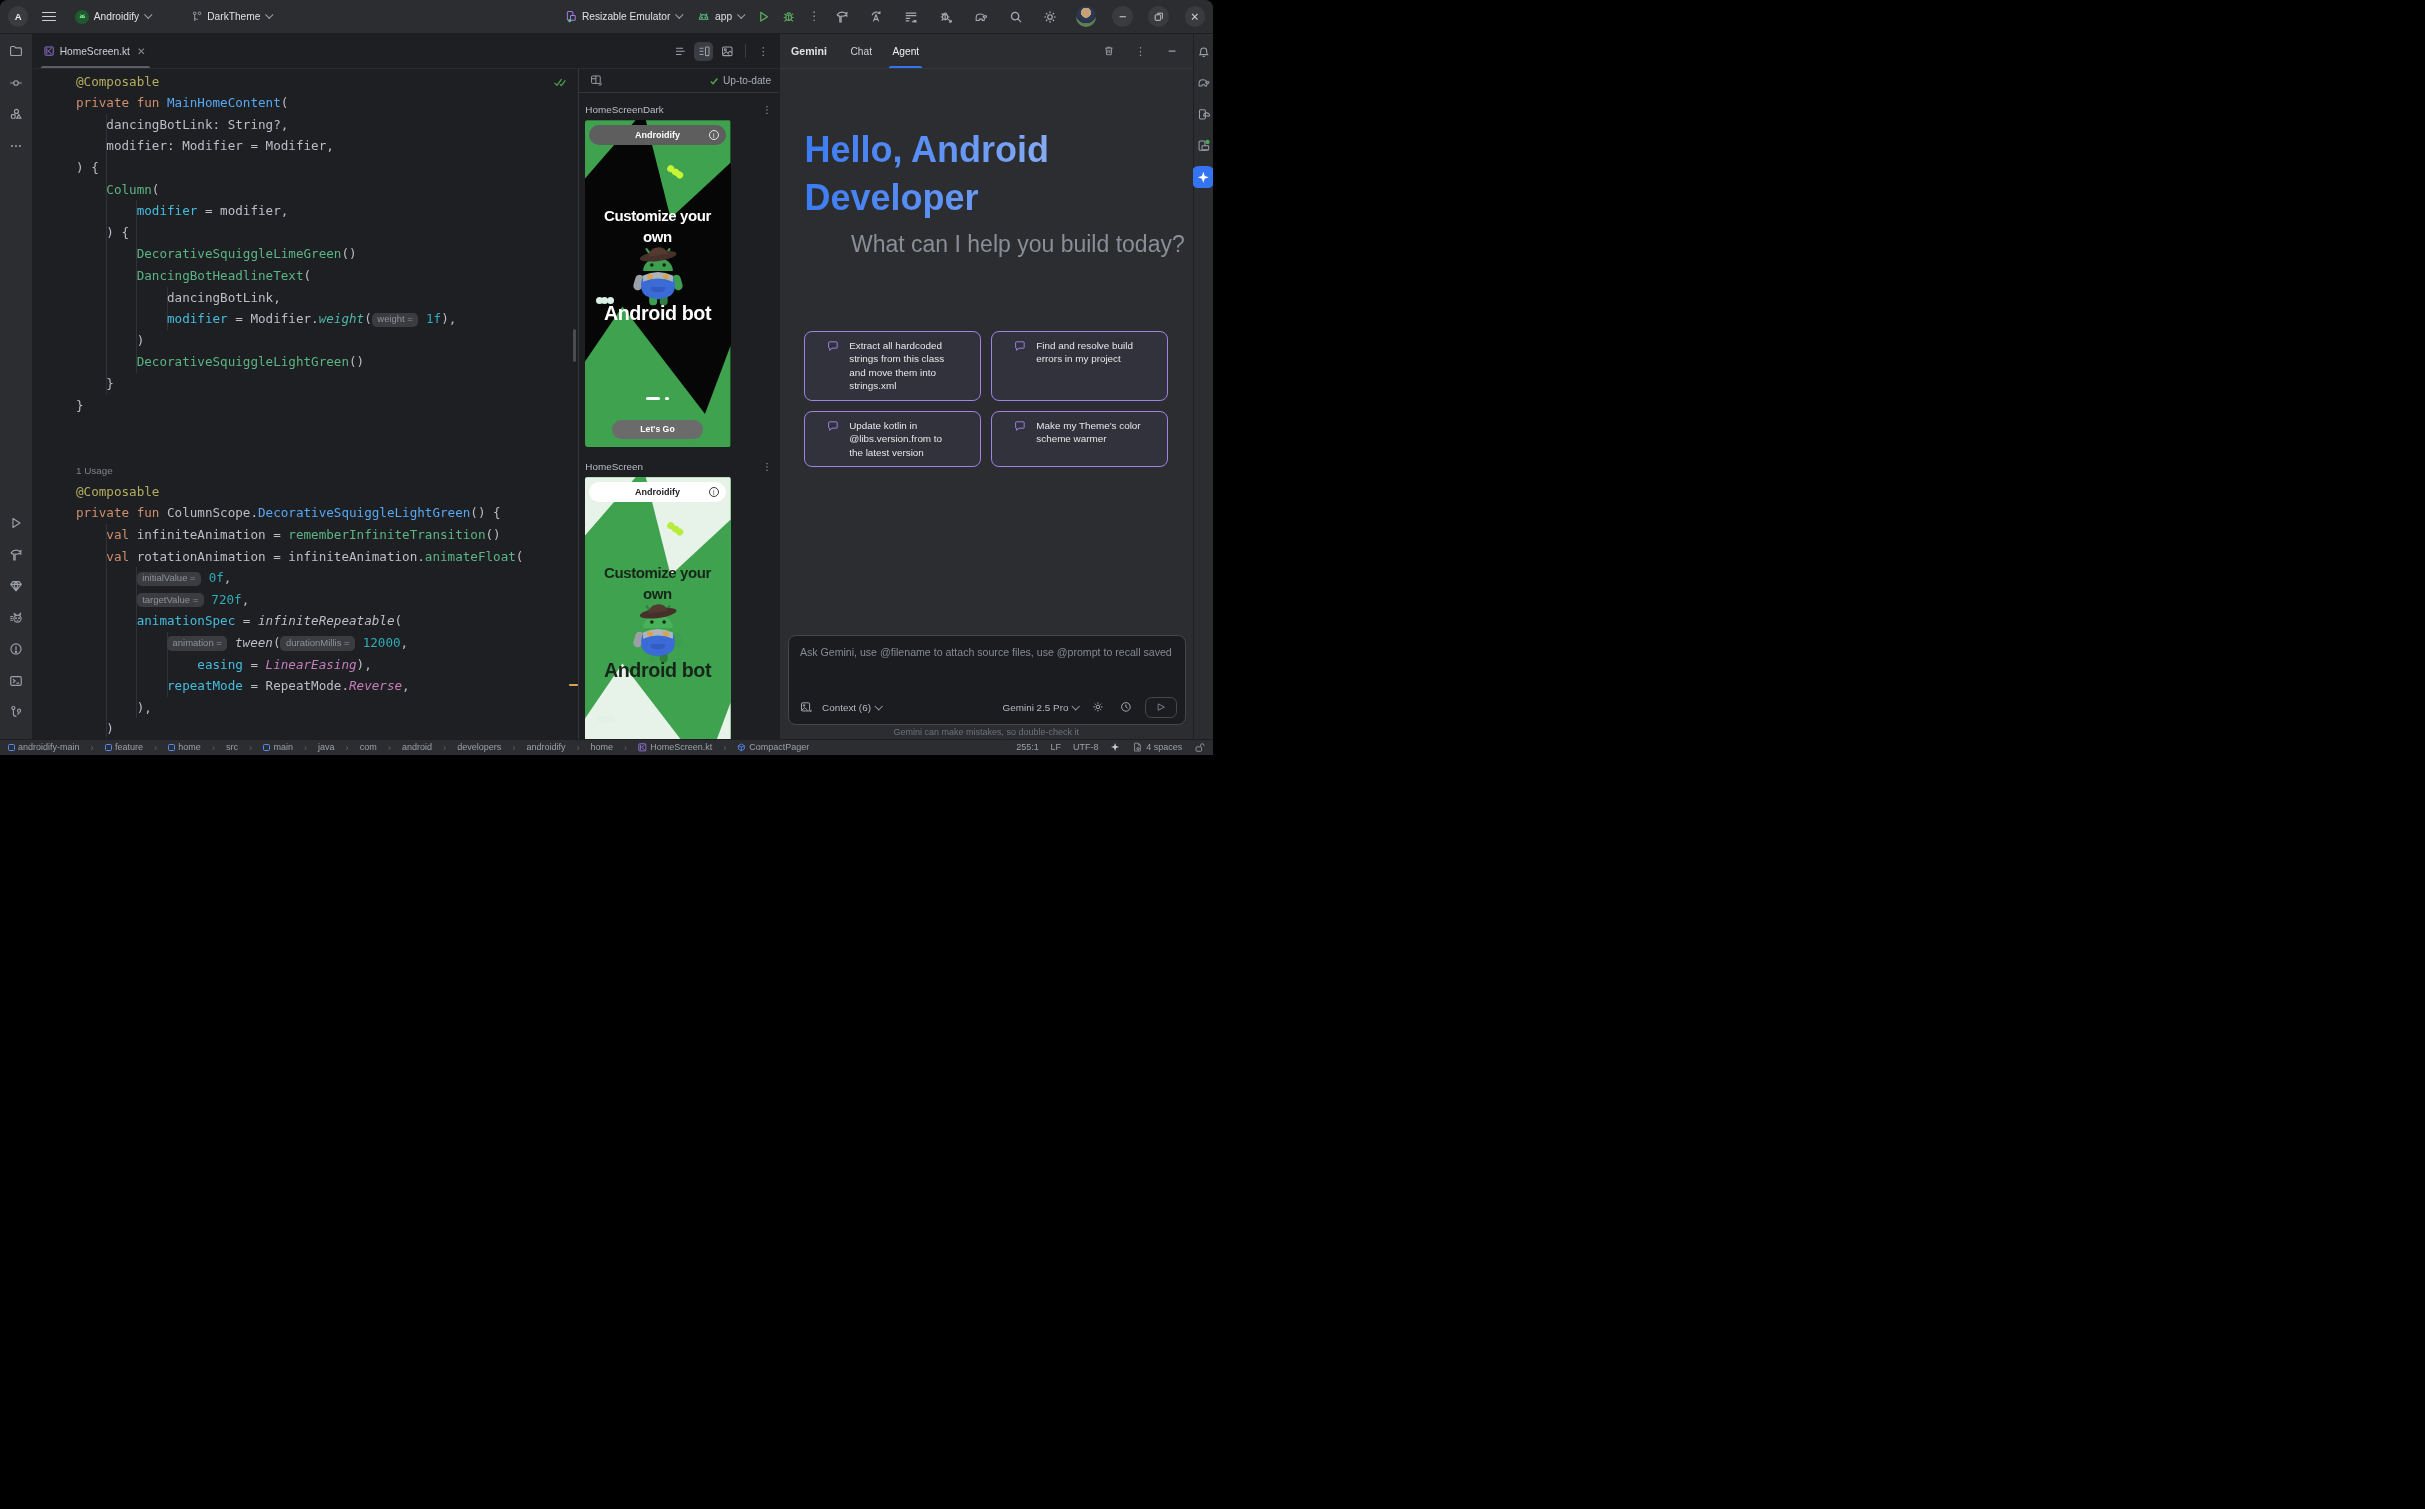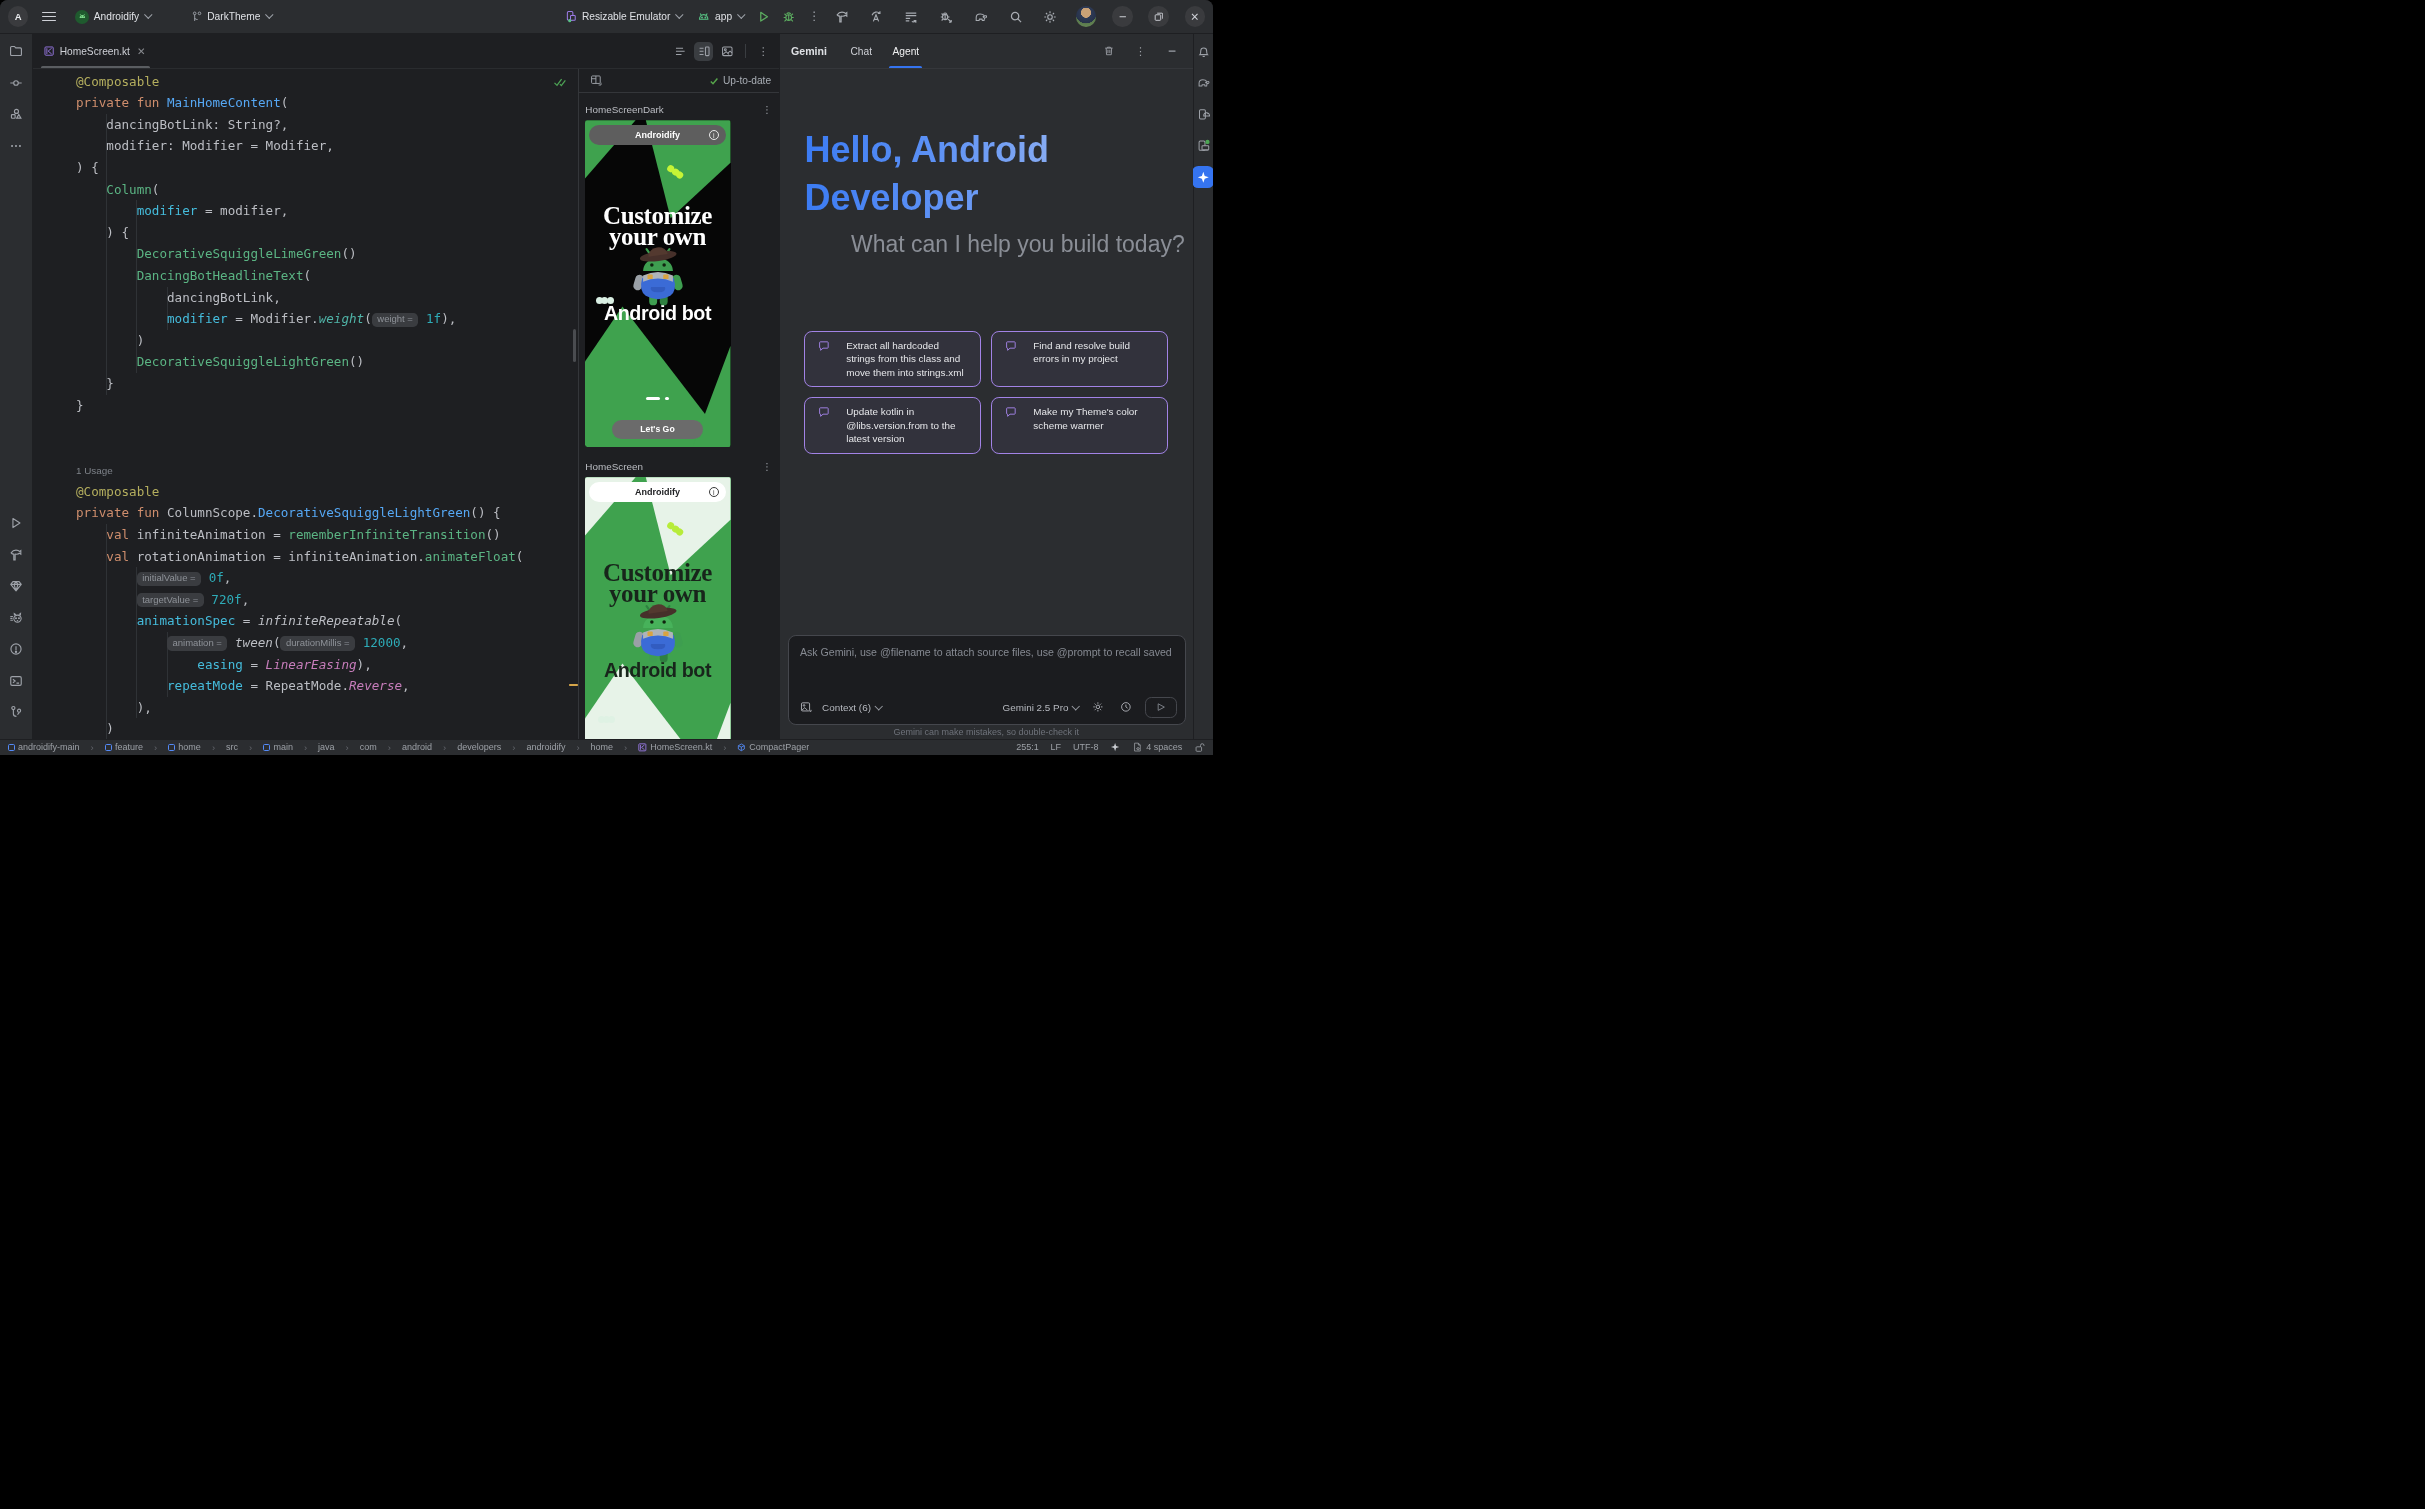--- a/index.html
+++ b/index.html
@@ -83,42 +83,42 @@
   .squig { position:absolute; display:flex; }
   .squig i { width:7px; height:7px; border-radius:50%; margin-left:-1.6px; }
   .squig.lime { left:57%; top:15%; transform:rotate(35deg); }
   .phone.dark .squig.lime i { background:#C6F436; } .phone.light .squig.lime i { background:#B7EC3A; }
   .squig.mint { left:9%; top:54%; }
   .phone.dark .squig.mint i { background:#D9EFE3; }
   .squig.mint2 { left:10%; top:73%; }
   .phone.light .squig.mint2 i { background:#DFF2E4; }
   .hline { position:absolute; width:100%; text-align:center; font-weight:bold; letter-spacing:-0.4px; z-index:1; }
   .phone.dark .hline { color:#FFF; } .phone.light .hline { color:#18251B; }
-  .hl1 { top:26%; font-size:25px; line-height:21px; padding:0 11px;font-family:Liberation Serif, serif; }
+  .hl1 { top:26%; font-size:15px; line-height:21px; padding:0 11px; }
   .hl2 { top:55.5%; font-size:19.7px; }
   .bot { position:absolute; left:50%; top:37.5%; transform:translateX(-50%); z-index:2; }
   .pager { position:absolute; top:84.5%; width:100%; display:flex; justify-content:center; align-items:center; gap:4.7px; z-index:2; }
   .pager .bar { width:14px; height:3.9px; border-radius:2.4px; background:#FFF; }
   .pager .dot { width:3.9px; height:3.9px; border-radius:50%; background:#FFF; }
   .cta { position:absolute; bottom:7.9px; left:19%; width:62%; height:19.7px; border:none; border-radius:10.2px; background:#6B6B6B; color:#FFF; font-size:8.7px; font-weight:bold; font-family:inherit; z-index:3; cursor:pointer; }
 
   
   .gemini { flex:1; background:#2B2D30; border-left:1.6px solid #1E1F22; display:flex; flex-direction:column; position:relative; }
   .gm-header { height:35px; display:flex; align-items:center; padding:0 11px; border-bottom:0.8px solid #35373B; }
   .gm-title { font-size:10.6px; font-weight:bold; color:#DFE1E5; }
   .gm-tabs { display:flex; margin-left:23.6px; gap:20.5px; height:100%; }
   .gm-tab { display:flex; align-items:center; font-size:10.2px; color:#CED0D6; position:relative; cursor:pointer; }
   .gm-tab.active { color:#F0F1F2; }
   .gm-tab.active::after { content:""; position:absolute; left:-3.2px; right:-3.2px; bottom:0; height:2.4px; border-radius:1.6px 1.6px 0 0; background:#3574F0; }
   .gm-actions { margin-left:auto; display:flex; align-items:center; gap:12.6px; color:#9DA1A8; }
   .gm-body { position:relative; flex:1; }
   .greet { position:absolute; left:24.4px; top:57px; font-size:36px; line-height:48px; font-weight:600; background:linear-gradient(90deg,#3B7BF3 0%,#5E92F5 55%,#86ABF3 100%); -webkit-background-clip:text; background-clip:text; color:transparent; }
   .gm-sub { position:absolute; left:35px; top:162px; font-size:23px; color:#8A8E96;margin-left:36px; }
   .cards { position:absolute; left:24.4px; top:262px; width:364px; display:grid; grid-template-columns:1fr 1fr; gap:10.2px; }
-  .scard { border:0.8px solid #A283E6; background:rgba(162,131,230,0.07); border-radius:7.9px; padding:7px 13px; display:flex; gap:16px; min-height:47px; cursor:pointer; }
+  .scard { border:0.8px solid #A283E6; background:rgba(162,131,230,0.07); border-radius:7.9px; padding:7px 22px; display:flex; gap:10px; min-height:47px; cursor:pointer; }
   .scard svg { flex:0 0 auto; margin-top:0.8px; }
   .scard span { font-size:9.9px; line-height:13.4px; color:#E6E7EA; }
   .gm-input { position:absolute; left:7.9px; right:7px; bottom:14px; height:90px; background:#1B1C1F; border:0.8px solid #45474D; border-radius:7.9px; }
   .gm-input input { position:absolute; left:0; right:0; top:0; height:31.5px; background:transparent; border:none; outline:none; padding:9.5px 11px; font-size:10.6px; color:#CED0D6; font-family:inherit; }
   .gm-input input::placeholder { color:#868A92; }
   .gm-input-row { position:absolute; left:7.9px; right:7.9px; bottom:6.3px; display:flex; align-items:center; gap:6.3px; color:#B6B9BF; font-size:9.9px; }
   .gm-right { margin-left:auto; display:flex; align-items:center; gap:9.5px; color:#B6B9BF; }
   .send-btn { width:31.5px; height:21px; border:0.8px solid #45474D; border-radius:6.3px; background:transparent; display:flex; align-items:center; justify-content:center; cursor:pointer; }
   .gm-disclaimer { position:absolute; bottom:1.6px; width:100%; text-align:center; font-size:9px; color:#6E727A; }
 

